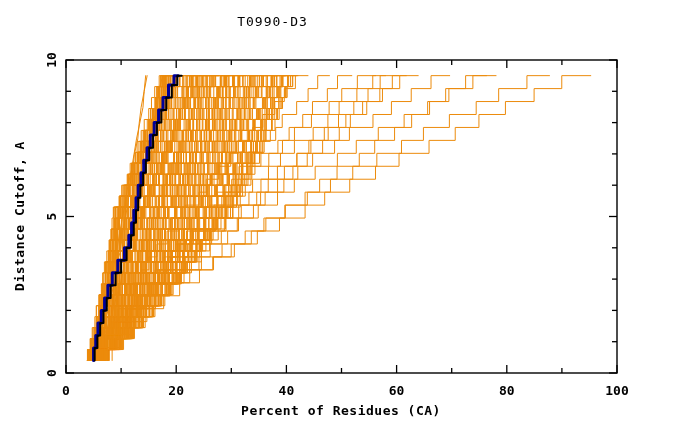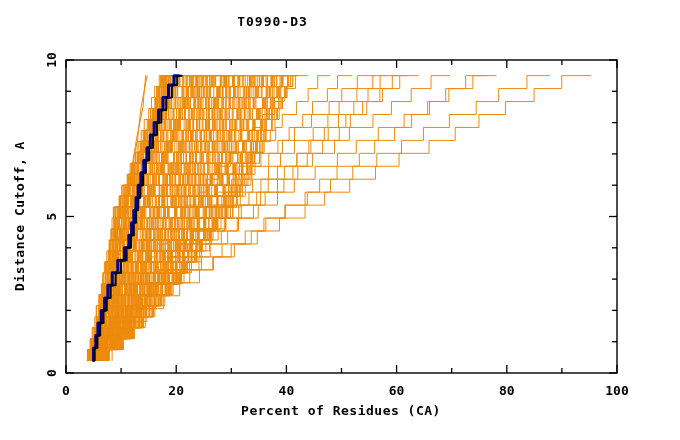--- a/index.html
+++ b/index.html
@@ -2,21 +2,21 @@
 <html><head>
 <meta charset="utf-8">
 <style>
   html,body{margin:0;padding:0;background:#ffffff;}
   body{width:680px;height:440px;overflow:hidden;
        font-family:"DejaVu Sans Mono","Liberation Mono",monospace;}
   #root{position:relative;width:680px;height:440px;background:#fff;}
 
   #plot-title{
     position:absolute; top:14px; left:0; width:545px;
-    text-align:center; font-size:13px; font-weight:bold;
+    text-align:center; font-size:13px; font-weight:normal;
     letter-spacing:1px; color:#000;
     font-family:"DejaVu Sans Mono","Liberation Mono",monospace;
   }
 
   #canvas-wrap{position:absolute; left:0; top:0; width:680px; height:440px;}
   svg{display:block;}
 
   .axlabel{
     font-family:"DejaVu Sans Mono","Liberation Mono",monospace;
     font-size:13px; font-weight:bold; fill:#000; letter-spacing:0.5px;

